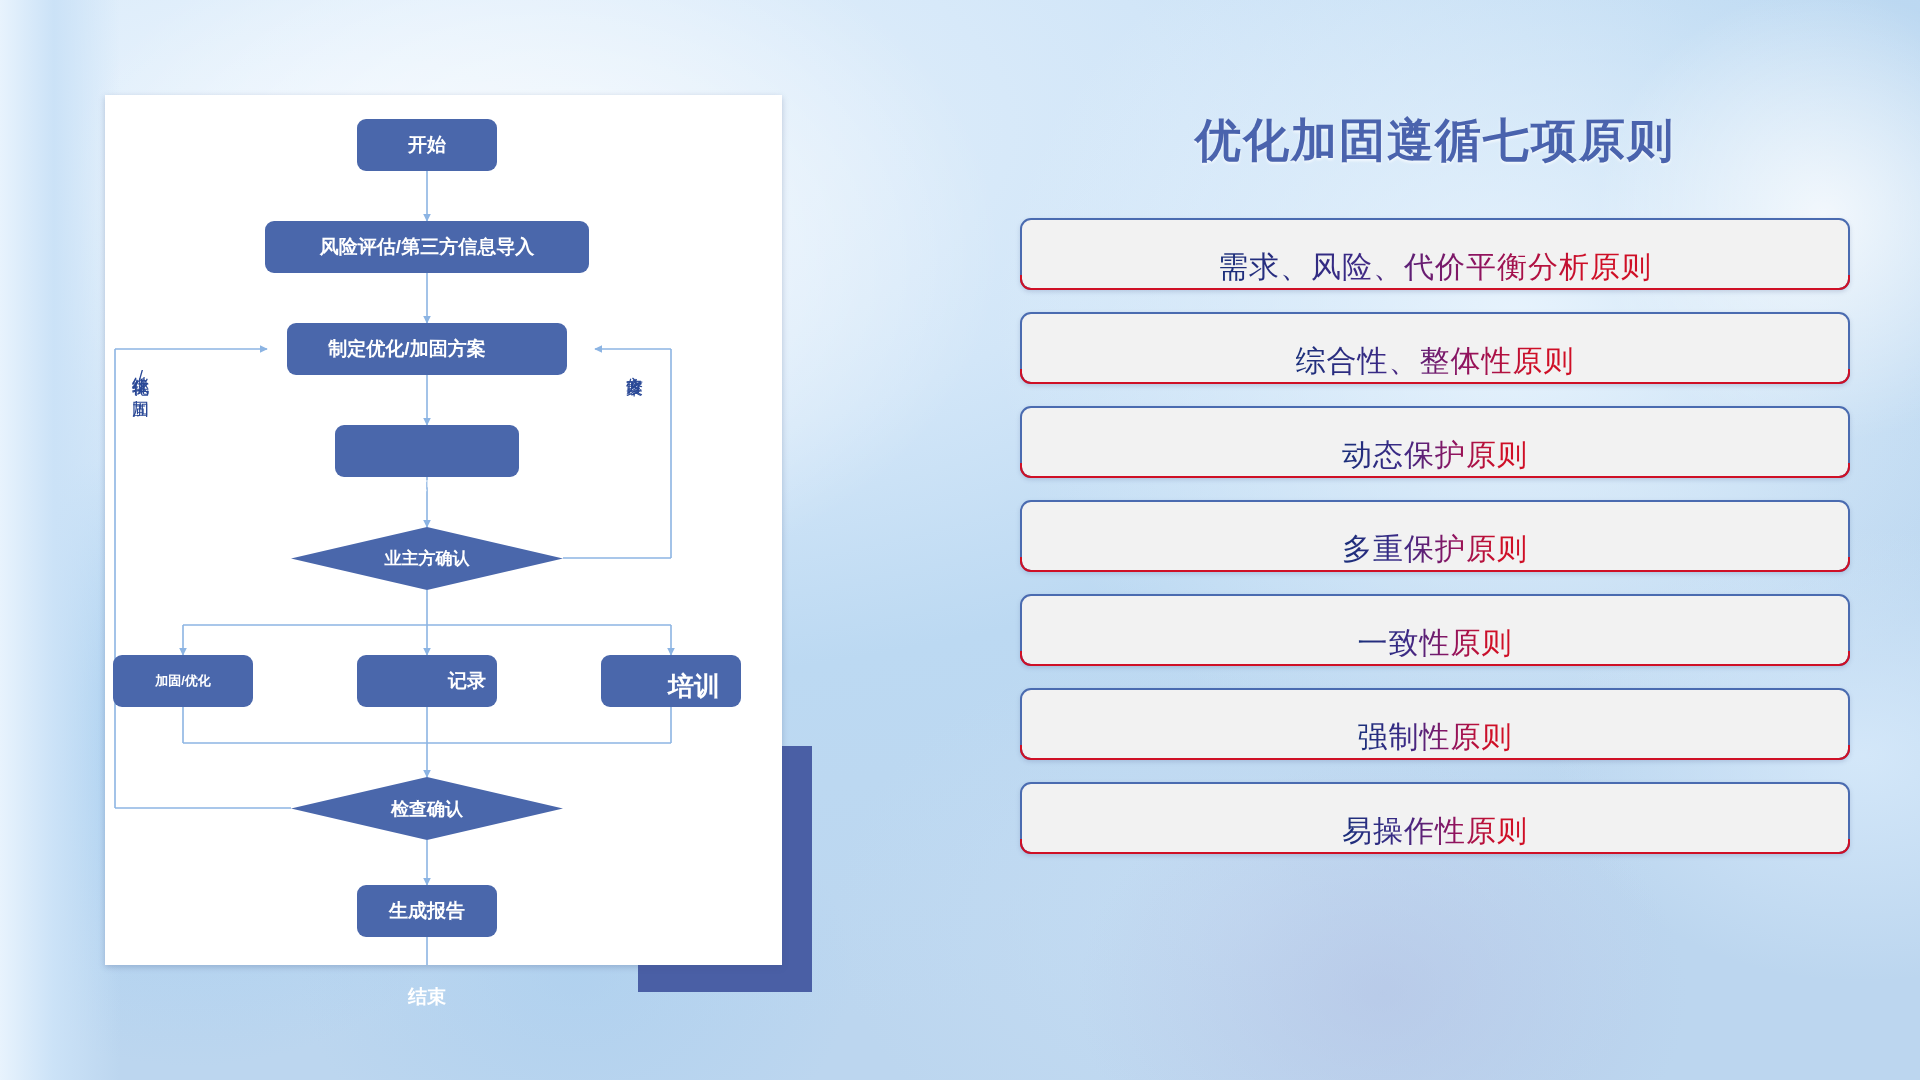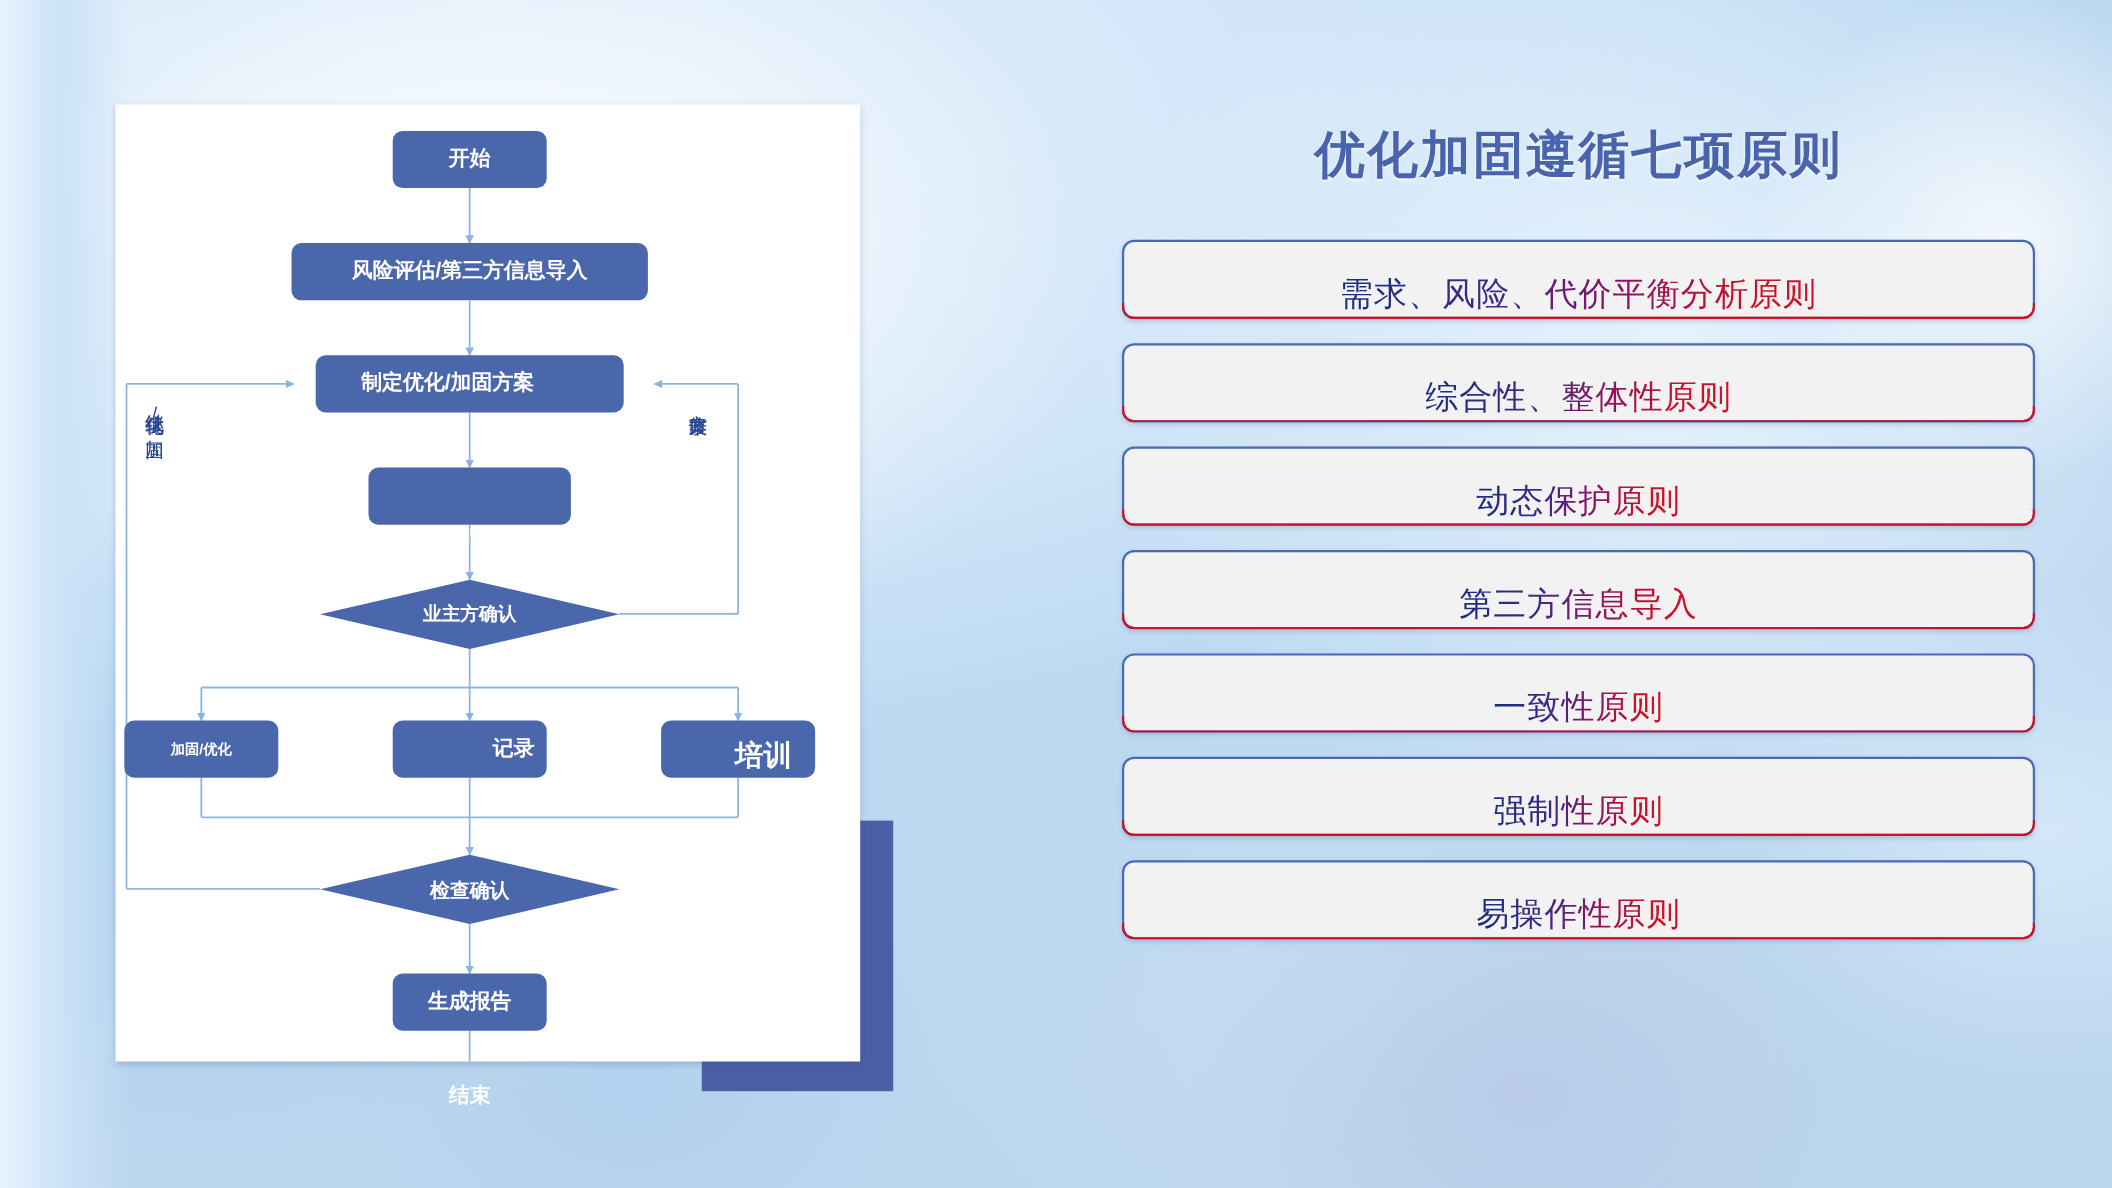--- a/index.html
+++ b/index.html
@@ -189,21 +189,21 @@
   <div class="principle">
     <span class="principle-text">需求、风险、代价平衡分析原则</span>
   </div>
   <div class="principle">
     <span class="principle-text">综合性、整体性原则</span>
   </div>
   <div class="principle">
     <span class="principle-text">动态保护原则</span>
   </div>
   <div class="principle">
-    <span class="principle-text">第三方信息导入</span>
+    <span class="principle-text">多重保护原则</span>
   </div>
   <div class="principle">
     <span class="principle-text">一致性原则</span>
   </div>
   <div class="principle">
     <span class="principle-text">强制性原则</span>
   </div>
   <div class="principle">
     <span class="principle-text">易操作性原则</span>
   </div>

